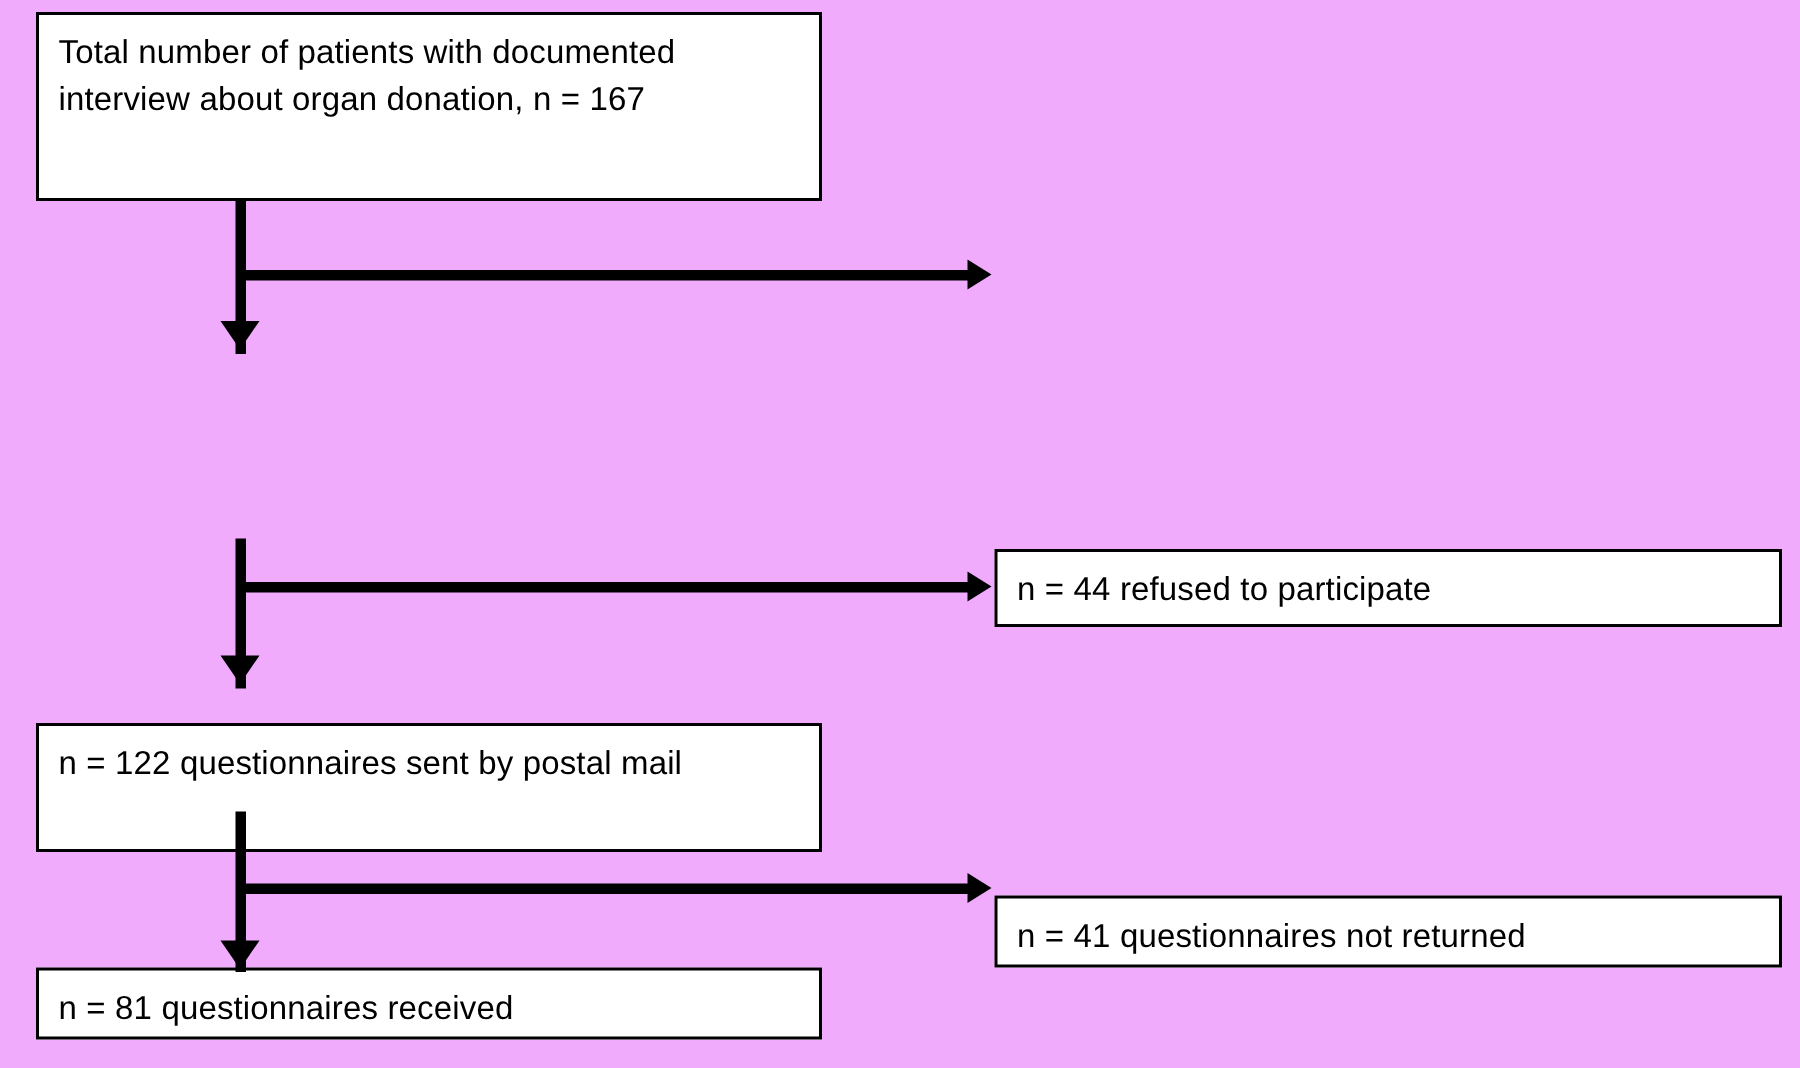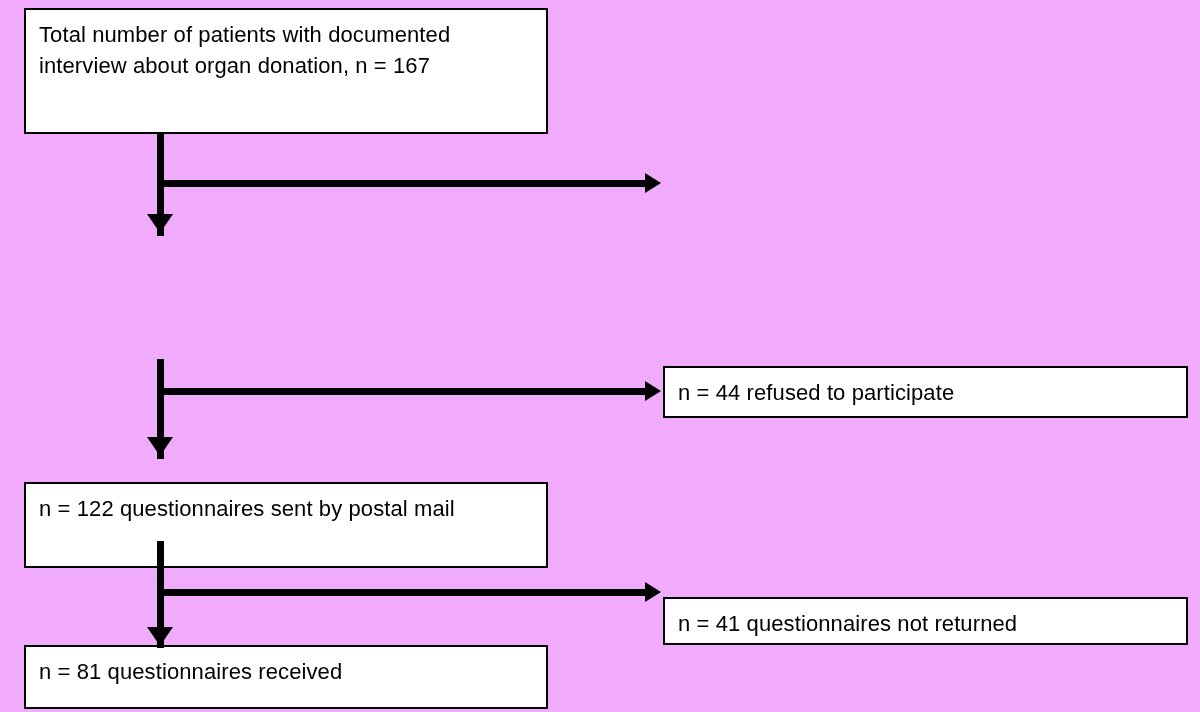--- a/index.html
+++ b/index.html
@@ -24,21 +24,21 @@
     font-size: 22px;
     line-height: 31px;
     color: #000000;
     letter-spacing: 0.1px;
     white-space: pre-line;
   }
   
   #node-total       { left: 24px;  top: 8px;   width: 524px; height: 126px; }
   #node-contacted   { left: 24px;  top: 233px; width: 524px; height: 126px; }
   #node-sent        { left: 24px;  top: 482px; width: 524px; height: 86px;  }
-  #node-received    { left: 24px;  top: 645px; width: 524px; height: 64px;  }
+  #node-received    { left: 24px;  top: 645px; width: 524px; height: 48px;  }
   
   #node-nocontact   { left: 663px; top: 121px; width: 525px; height: 86px;  }
   #node-refused     { left: 663px; top: 366px; width: 525px; height: 52px;  }
   #node-notreturned { left: 663px; top: 556px; width: 525px; height: 48px; margin-top: 41px;  }
 
   
   .vline {
     position: absolute;
     width: 7px;
     background: #000000;

